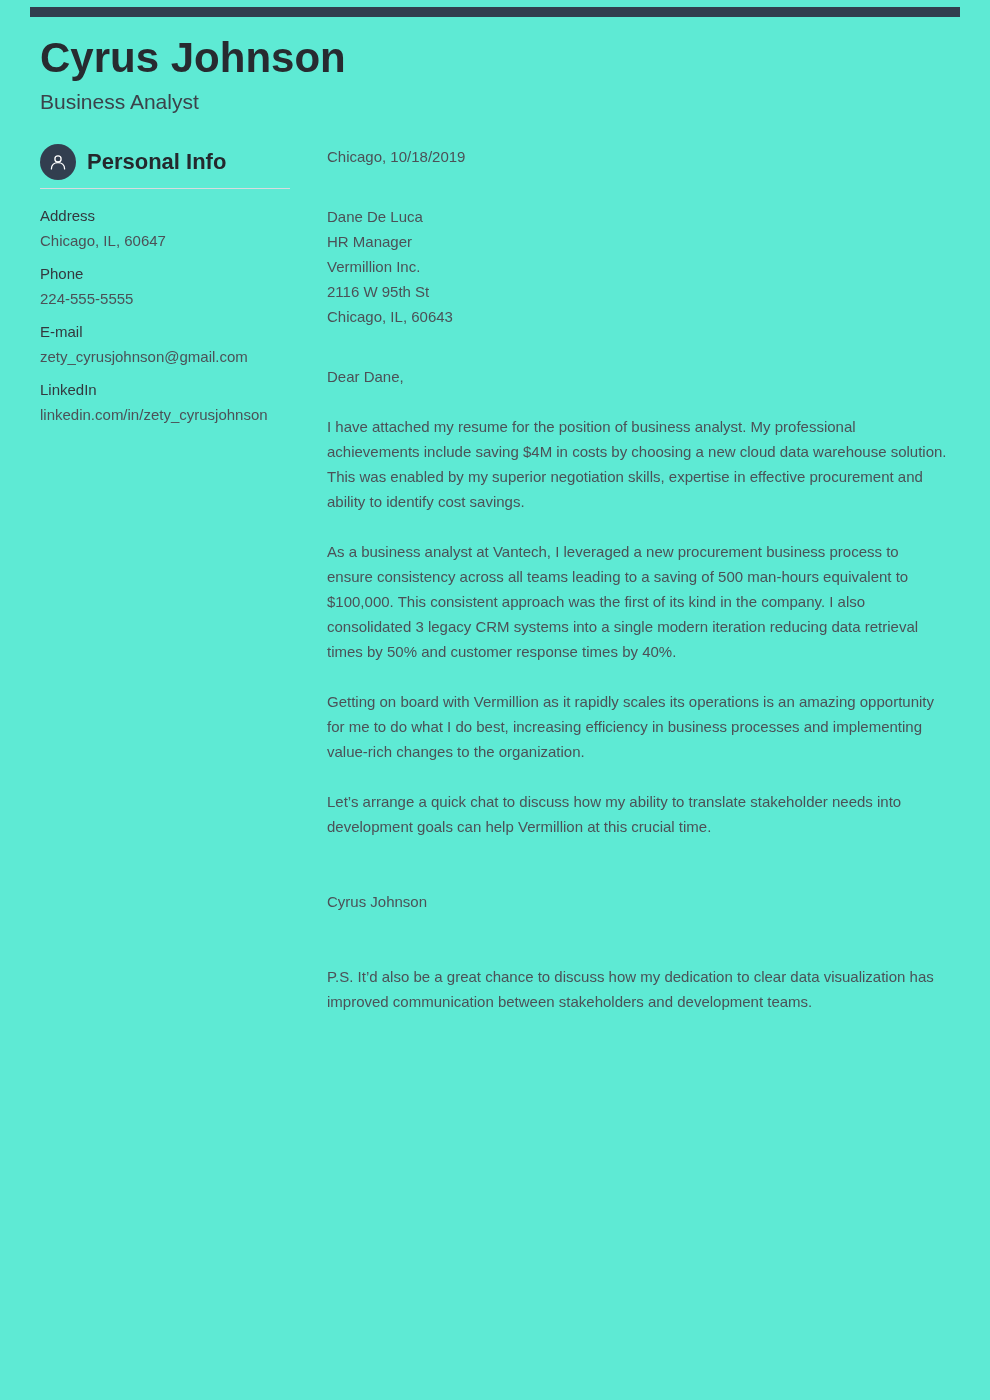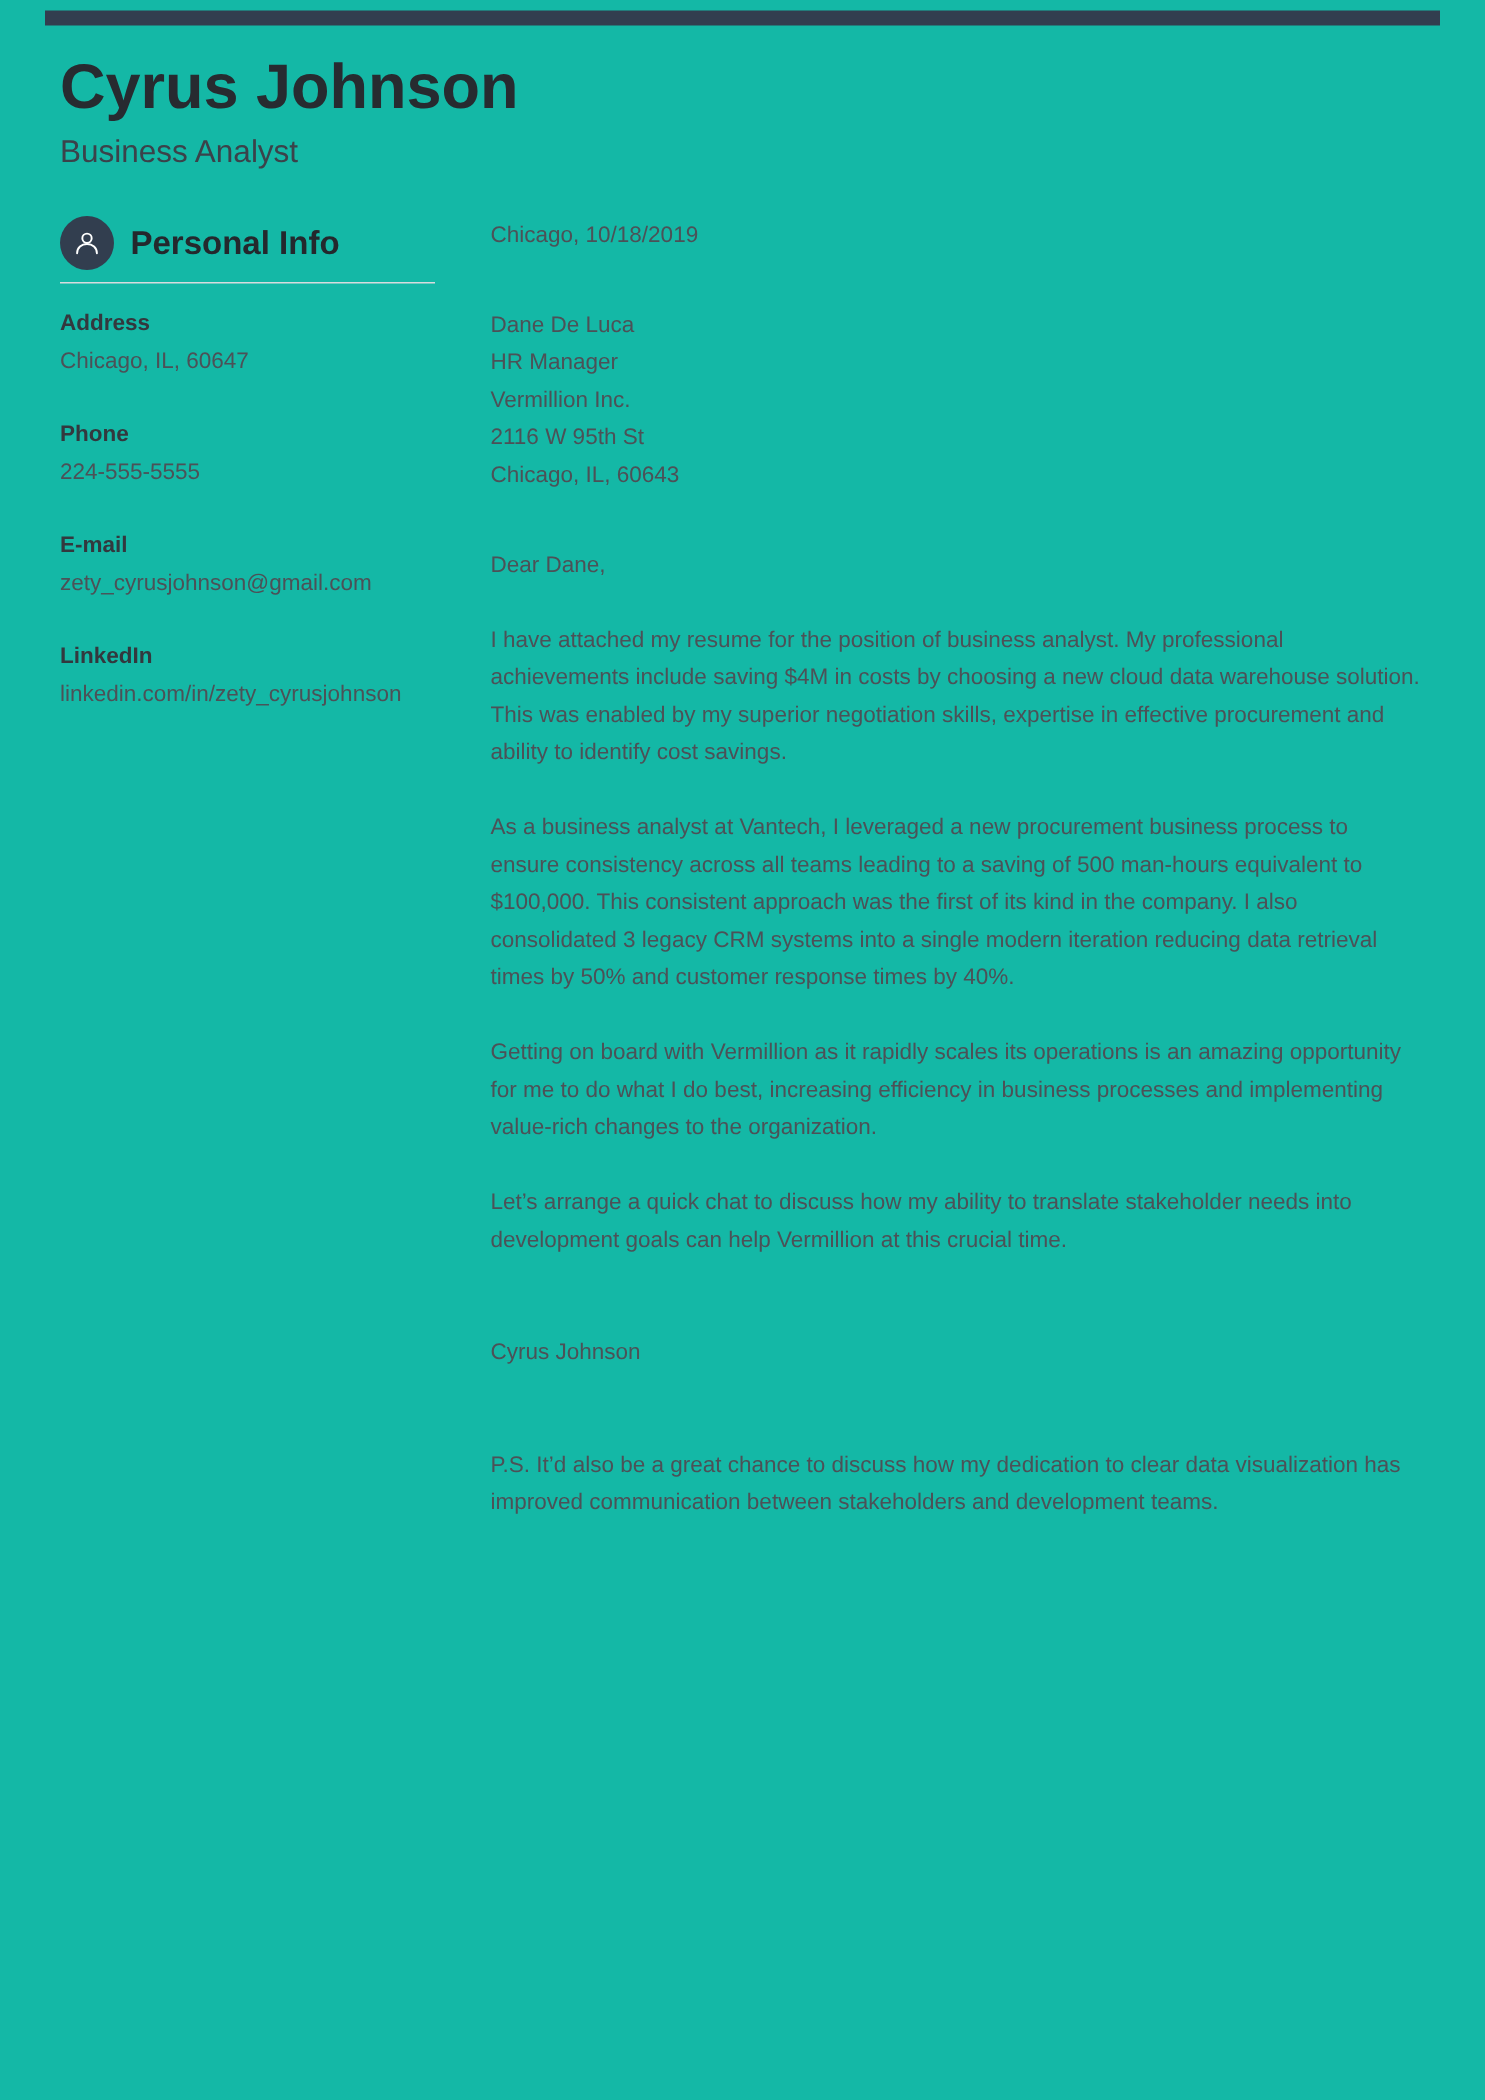--- a/index.html
+++ b/index.html
@@ -1,21 +1,21 @@
 <!DOCTYPE html>
 <html><head>
 <meta charset="utf-8">
 <style>
   * { margin: 0; padding: 0; box-sizing: border-box; }
   html, body { background: #ffffff; }
   .page {
     position: relative;
     width: 990px;
     height: 1400px;
-    background: #14b8a6;
+    background: #5eead4;
     font-family: "Liberation Sans", "DejaVu Sans", sans-serif;
     color: #4c5157;
     overflow: hidden;
   }
   .top-bar {
     position: absolute;
     top: 7px;
     left: 30px;
     right: 30px;
     height: 10px;
@@ -69,25 +69,25 @@
     font-weight: 700;
     color: #24282d;
   }
   .divider {
     border: none;
     height: 1px;
     background: #d9dbde;
     margin-top: 8px;
   }
   .info-block { margin-top: 14px; }
-  .info-block + .info-block { margin-top: 24px; }
+  .info-block + .info-block { margin-top: 8px; }
   .info-label {
     font-size: 15px;
     line-height: 25px;
-    font-weight: 700;
+    font-weight: 400;
     color: #33383e;
   }
   .info-value {
     font-size: 15px;
     line-height: 25px;
     color: #4c5157;
     word-wrap: break-word;
   }
   .main {
     margin-left: 37px;

